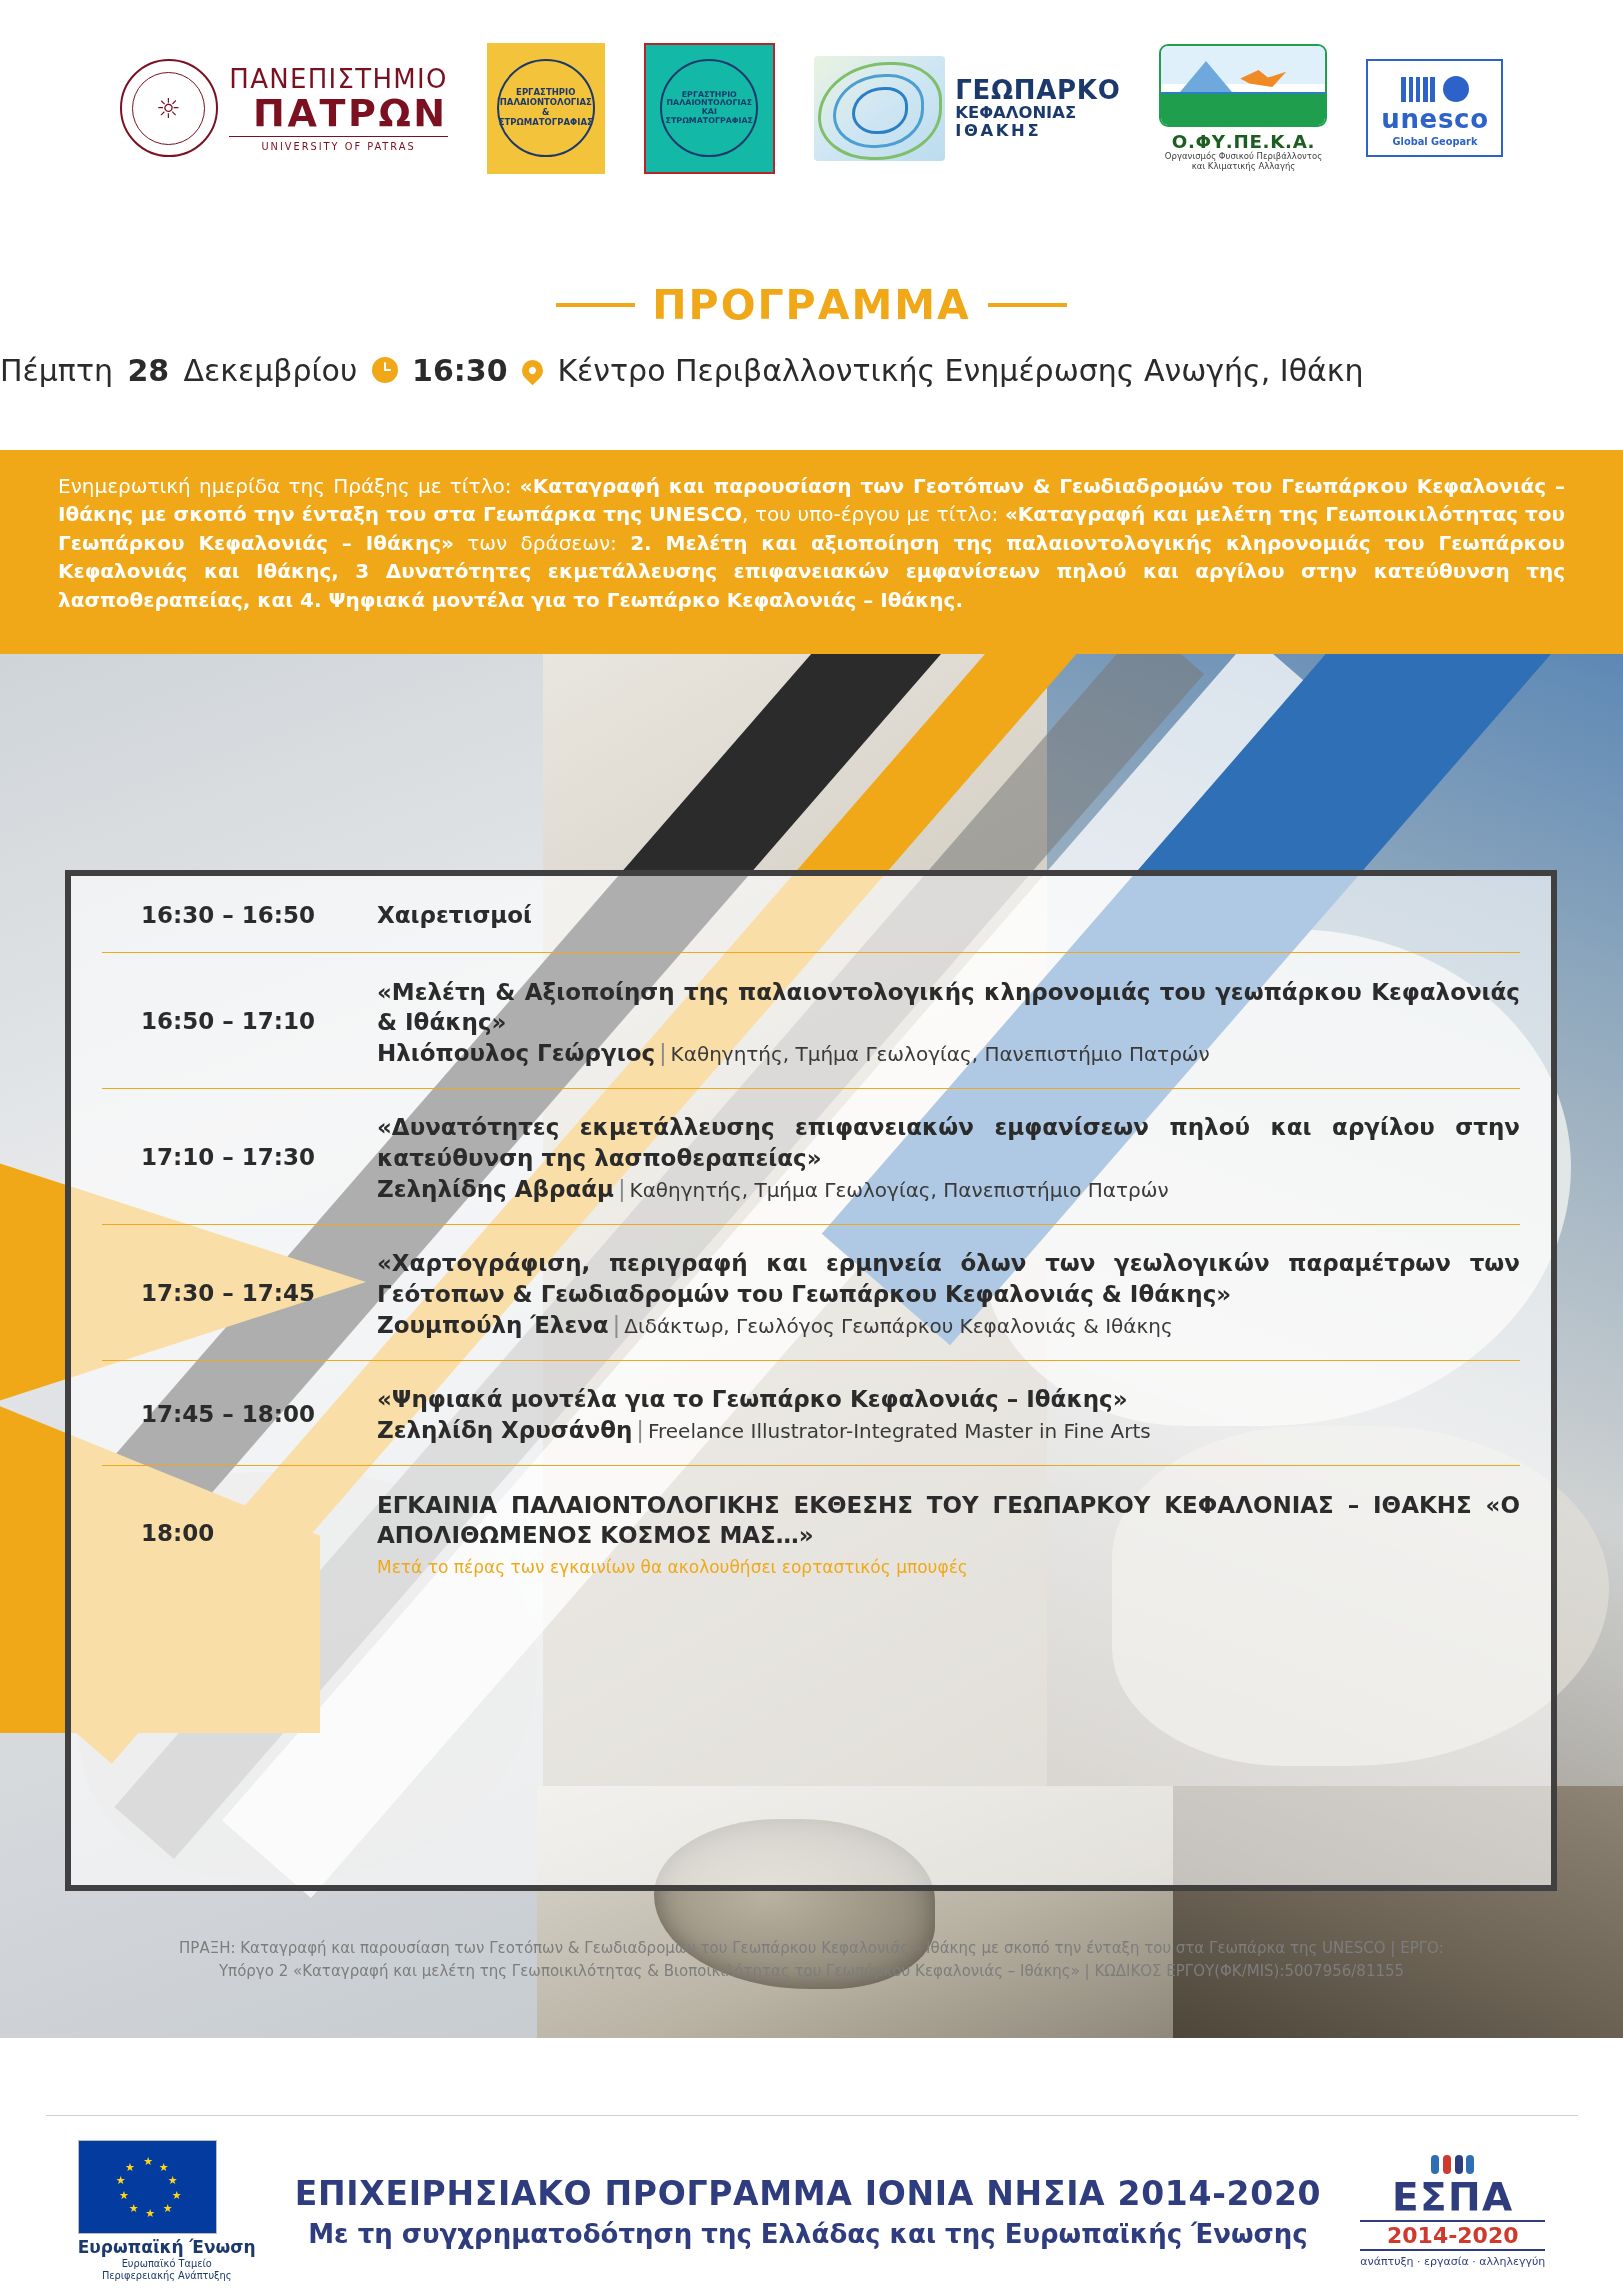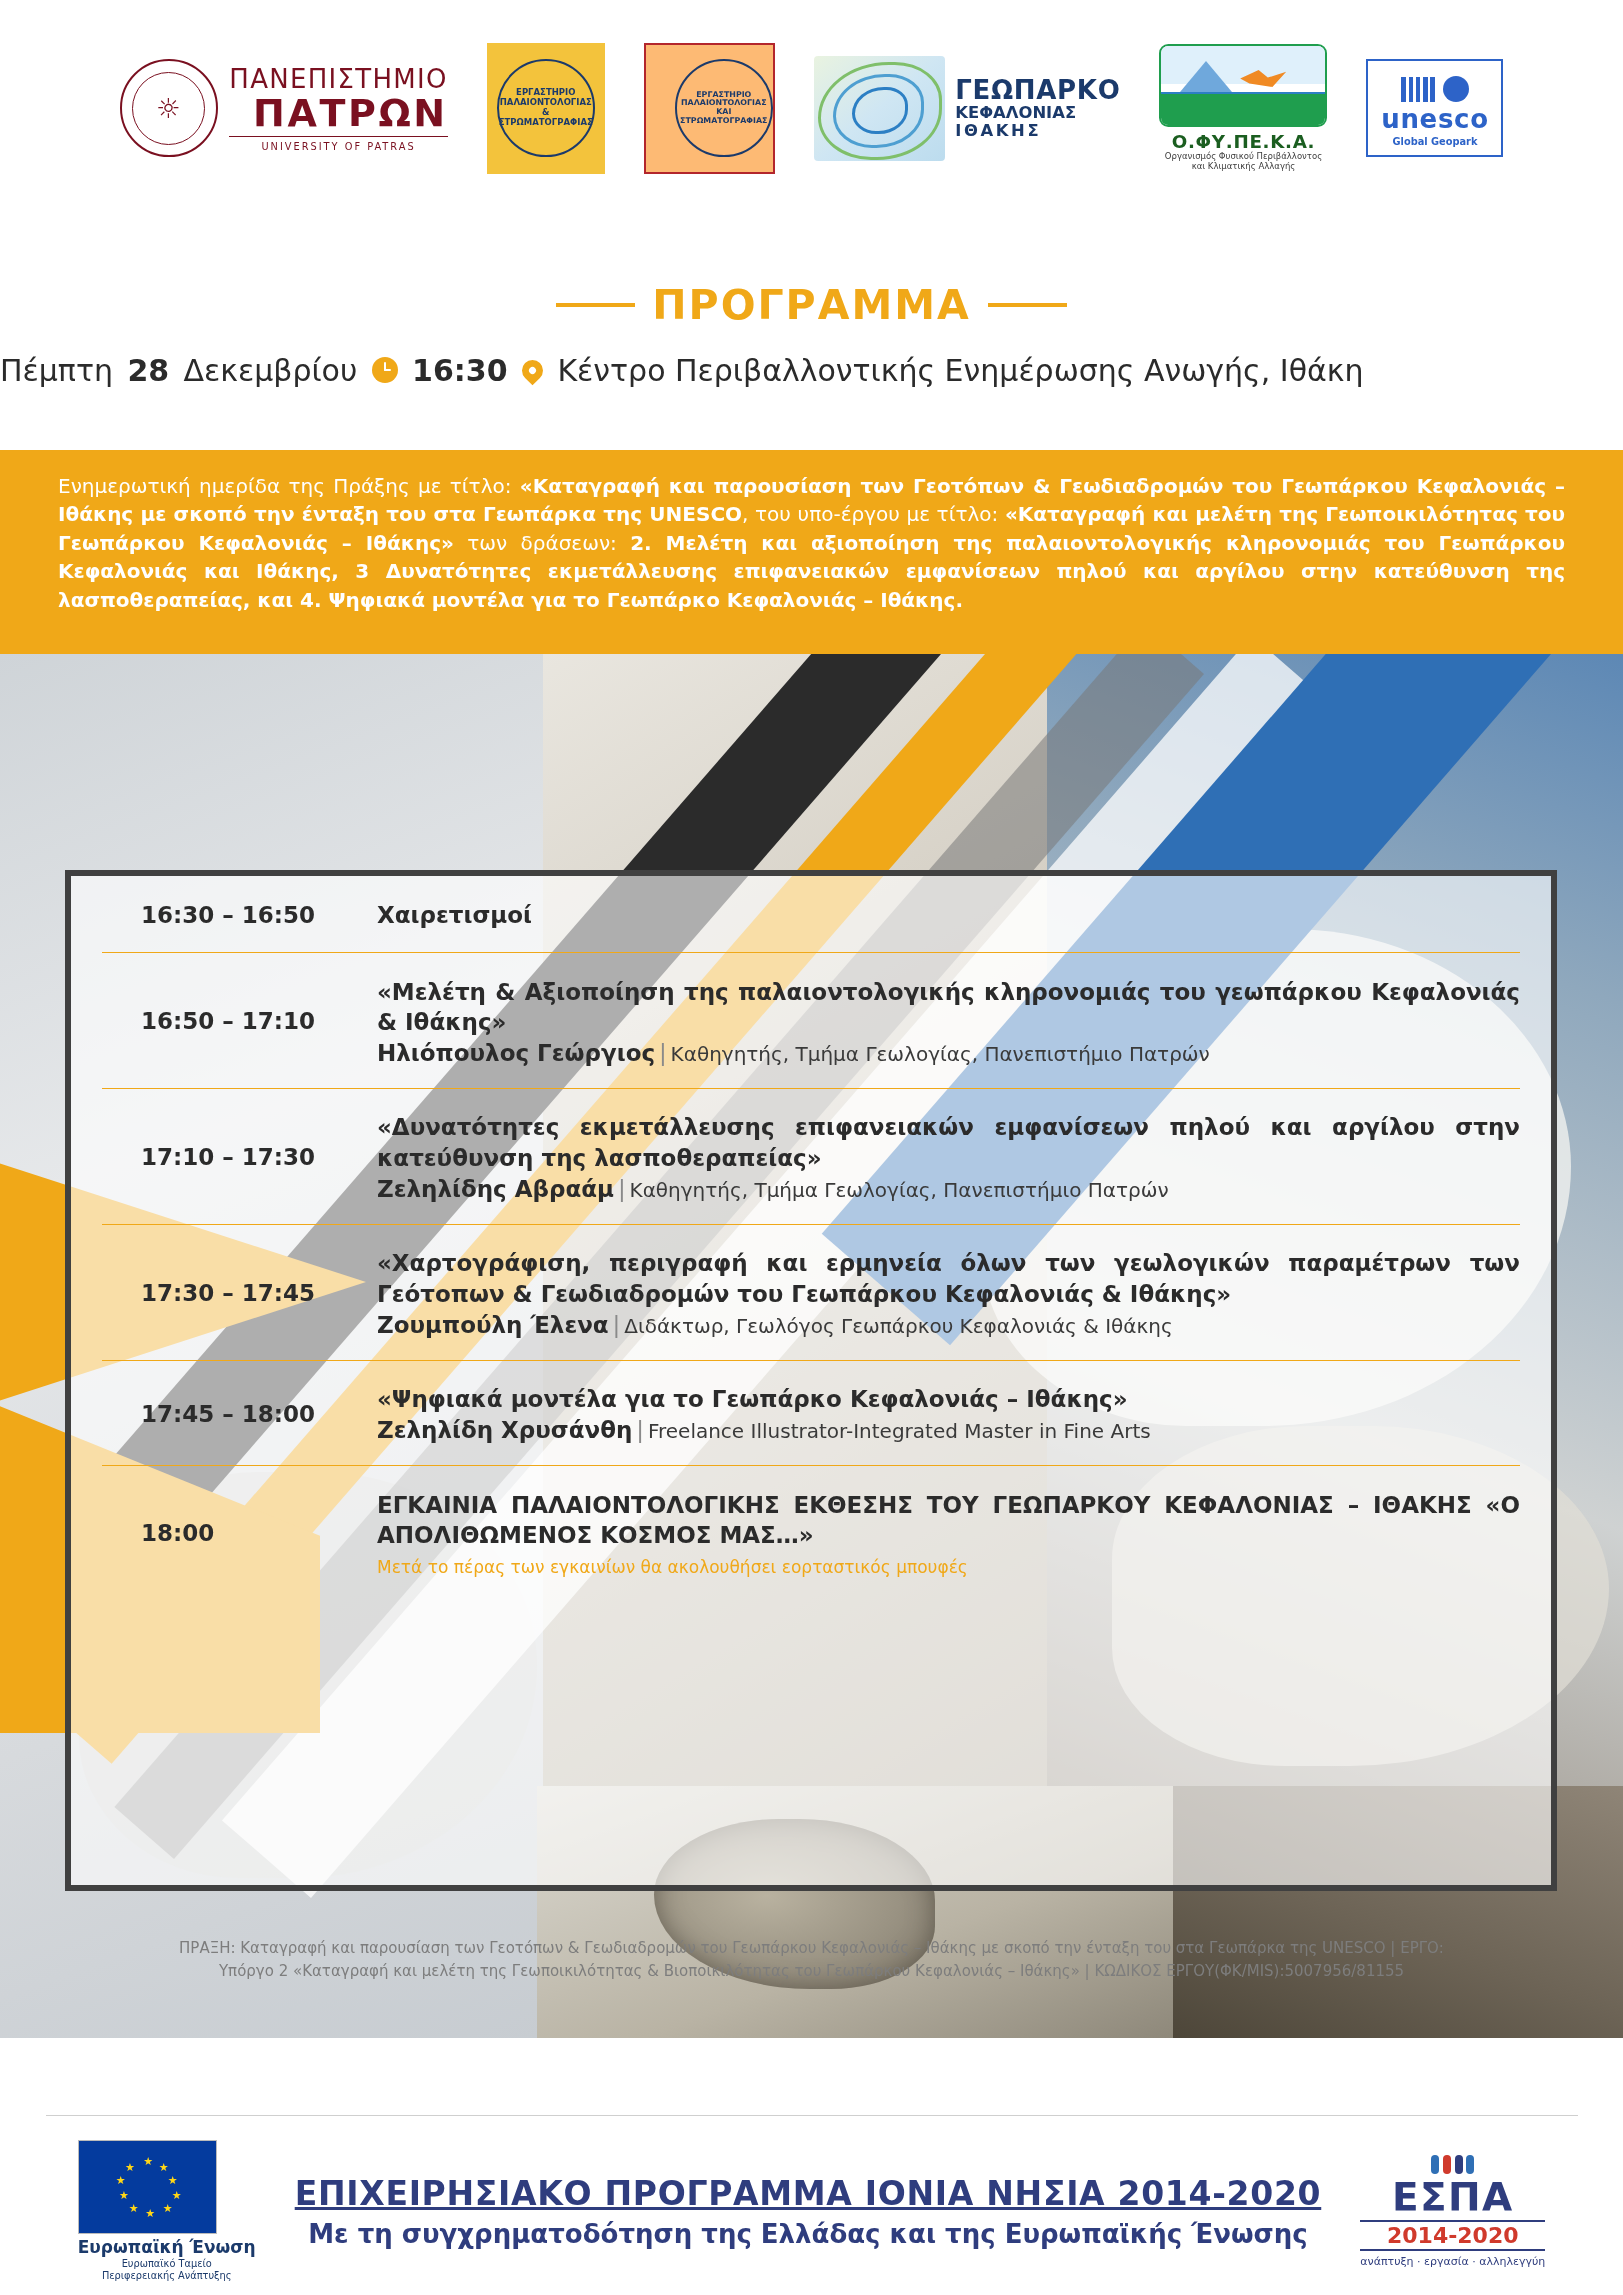--- a/index.html
+++ b/index.html
@@ -78,22 +78,22 @@
     display: flex; align-items: center; justify-content: center;
     font-size: 8.5px; text-align: center; line-height: 1.15;
     padding: 6.5px; box-sizing: border-box;
     font-weight: 700;
   }
 
   .logo-lab-red {
     width: 131px; height: 131px;
     border: 2.6px solid #b3262c;
     box-sizing: border-box;
-    display: flex; align-items: center; justify-content: flex-end;
-    background: #fdba74;
+    display: flex; align-items: center; justify-content: center;
+    background: #14b8a6;
   }
   .logo-lab-red .seal2 {
     width: 98px; height: 98px; border-radius: 50%;
     border: 2px solid #1b3a6b;
     color: #1b3a6b;
     display: flex; align-items: center; justify-content: center;
     font-size: 7.9px; text-align: center; line-height: 1.1;
     padding: 5.2px; box-sizing: border-box; font-weight: 700;
   }
 
@@ -330,21 +330,21 @@
   .eu-stars {
     position:absolute; left:50%; top:50%; transform: translate(-50%,-50%);
     width: 63px; height: 63px;
   }
   .eu-stars i {
     position:absolute; color:#ffd617; font-size: 11px; line-height: 1;
   }
   .eu-cap { font-size: 9.8px; color:#1b3a6b; text-align:center; line-height:1.25; margin-top: 2.6px;}
   .eu-cap b { display:block; font-size: 17px;}
   .espa-center { text-align:center; }
-  .espa-t1 { color:#2f3d7e; font-size: 33px; font-weight: 700; letter-spacing: 0.7px; text-decoration: underline;}
+  .espa-t1 { color:#2f3d7e; font-size: 33px; font-weight: 700; letter-spacing: 0.7px;}
   .espa-t2 { color:#2f3d7e; font-size: 26px; font-weight: 700; margin-top: 5.2px;}
   .espa-logo { text-align:center; }
   .espa-word { color:#2f3d7e; font-size: 39px; font-weight: 700; letter-spacing: 1.3px; line-height: 1;}
   .espa-years {
     color:#d03a2c; font-size: 22px; font-weight: 700;
     border-top: 2px solid #2f3d7e; border-bottom: 2px solid #2f3d7e;
     padding: 1.3px 0; margin-top: 2.6px;
   }
   .espa-tag { color:#2f3d7e; font-size: 11px; margin-top: 3.9px;}
   .espa-bars { display:flex; gap:3.9px; justify-content:center; margin-bottom: 3.9px;}

